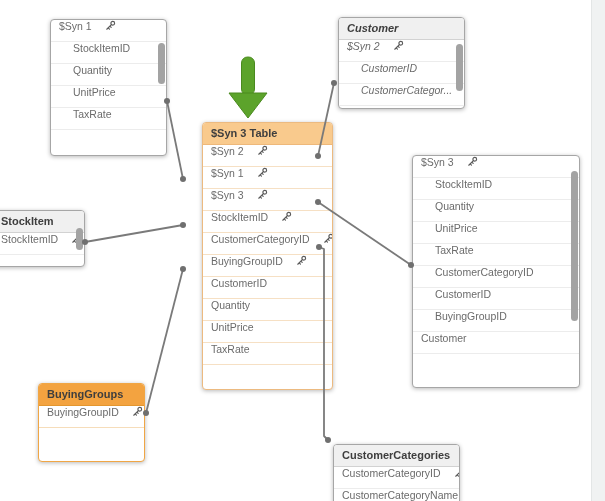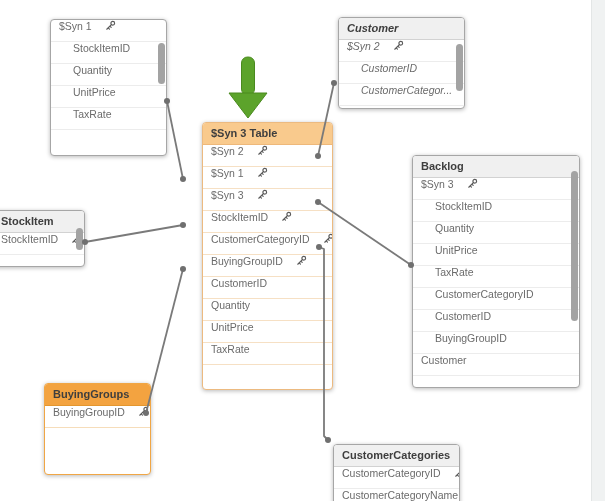--- a/index.html
+++ b/index.html
@@ -196,21 +196,20 @@
         <svg class="key-icon" width="11" height="11" viewBox="0 0 16 16">
           <g stroke="#5a5a5a" stroke-width="1.7" fill="none" stroke-linecap="round">
             <circle cx="11.3" cy="4.7" r="2.7"></circle>
             <path d="M9.3 6.7 L2.6 13.4 M4.6 11.4 l1.9 1.9 M7.1 8.9 l1.9 1.9"></path>
           </g>
         </svg>
       </div>
       <div class="scroll-thumb" style="top: 17px; height: 22px;"></div>
     </div>
     <div class="dm-table " style="left: 412px; top: 155px; width: 168px; height: 233px;">
-      <div class="thead">Backlog</div>
       <div class="frow">
         <span>$Syn 3</span>
         <svg class="key-icon" width="11" height="11" viewBox="0 0 16 16">
           <g stroke="#5a5a5a" stroke-width="1.7" fill="none" stroke-linecap="round">
             <circle cx="11.3" cy="4.7" r="2.7"></circle>
             <path d="M9.3 6.7 L2.6 13.4 M4.6 11.4 l1.9 1.9 M7.1 8.9 l1.9 1.9"></path>
           </g>
         </svg>
       </div>
       <div class="frow indent">
@@ -232,21 +231,21 @@
         <span>CustomerID</span>
       </div>
       <div class="frow indent">
         <span>BuyingGroupID</span>
       </div>
       <div class="frow">
         <span>Customer</span>
       </div>
       <div class="scroll-thumb" style="top: 15px; height: 150px;"></div>
     </div>
-    <div class="dm-table orange" style="left: 44px; top: 383px; width: 107px; height: 92px;">
+    <div class="dm-table orange" style="left: 38px; top: 383px; width: 107px; height: 79px;">
       <div class="thead">BuyingGroups</div>
       <div class="frow">
         <span>BuyingGroupID</span>
         <svg class="key-icon" width="11" height="11" viewBox="0 0 16 16">
           <g stroke="#5a5a5a" stroke-width="1.7" fill="none" stroke-linecap="round">
             <circle cx="11.3" cy="4.7" r="2.7"></circle>
             <path d="M9.3 6.7 L2.6 13.4 M4.6 11.4 l1.9 1.9 M7.1 8.9 l1.9 1.9"></path>
           </g>
         </svg>
       </div>

